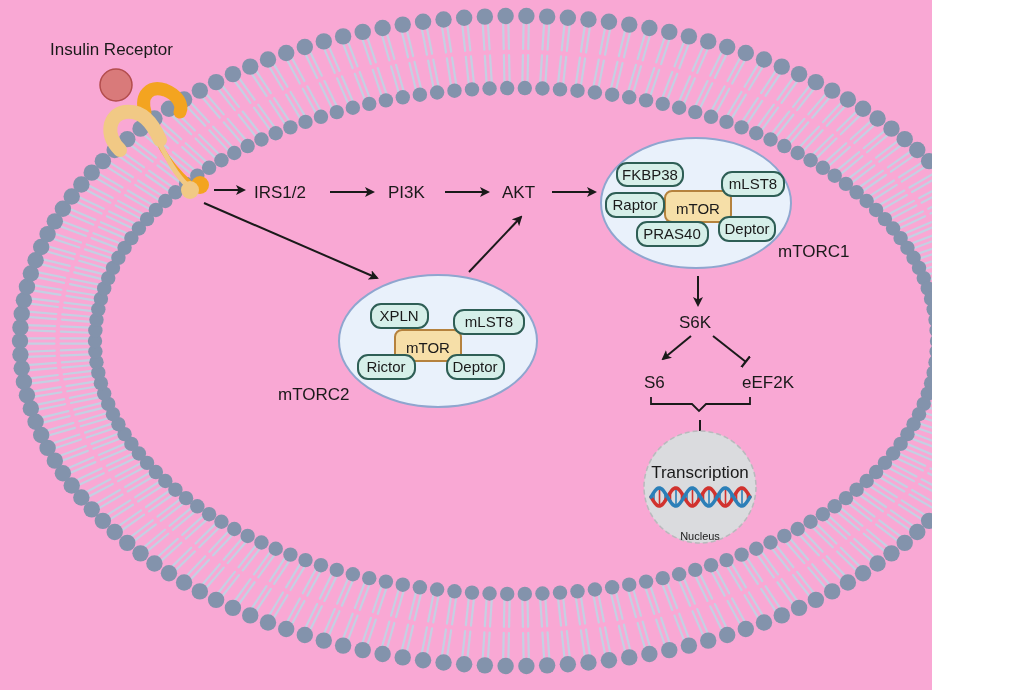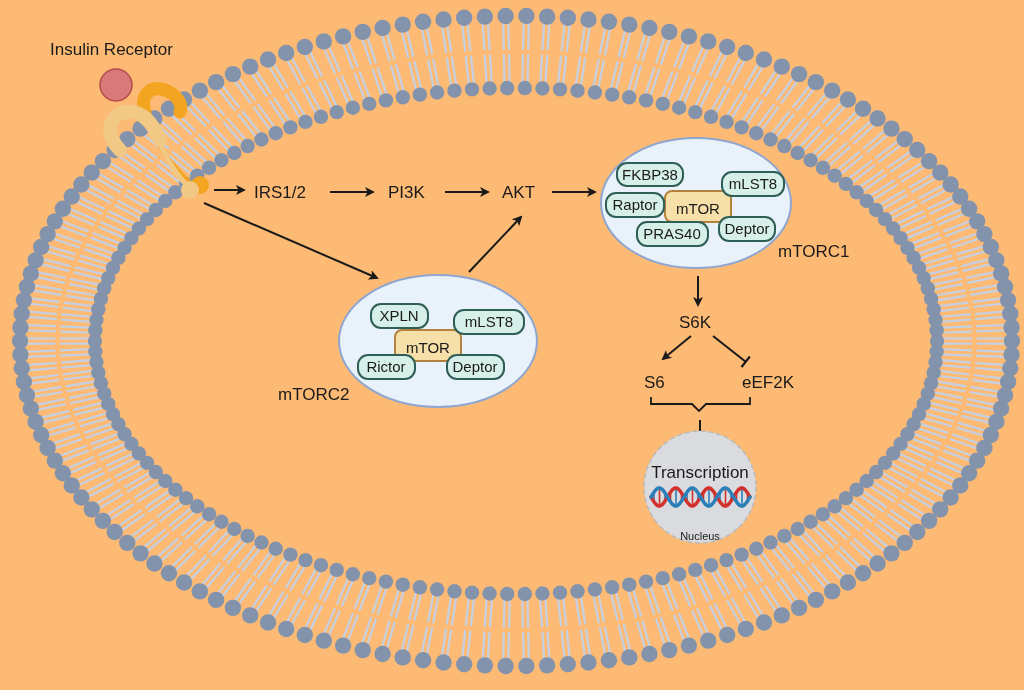--- a/index.html
+++ b/index.html
@@ -1,16 +1,16 @@
 <!DOCTYPE html>
 <html><head>
 <meta charset="utf-8">
 <style>
   html,body{margin:0;padding:0;background:#ffffff;}
-  #stage{position:relative;width:1024px;height:690px;overflow:hidden;background:#fdba74;font-family:"Liberation Sans",sans-serif;}
+  #stage{position:relative;width:932px;height:690px;overflow:hidden;background:#f9a8d4;font-family:"Liberation Sans",sans-serif;}
   svg{position:absolute;left:0;top:0;}
   .lbl{font-family:"Liberation Sans",sans-serif;fill:#1a1a1a;}
   .pill-text{font-family:"Liberation Sans",sans-serif;fill:#1a1a1a;font-size:15px;}
 </style>
 </head>
 <body>
 
 <div id="stage">
 <svg width="1024" height="690" viewBox="0 0 1024 690">
   <defs>

